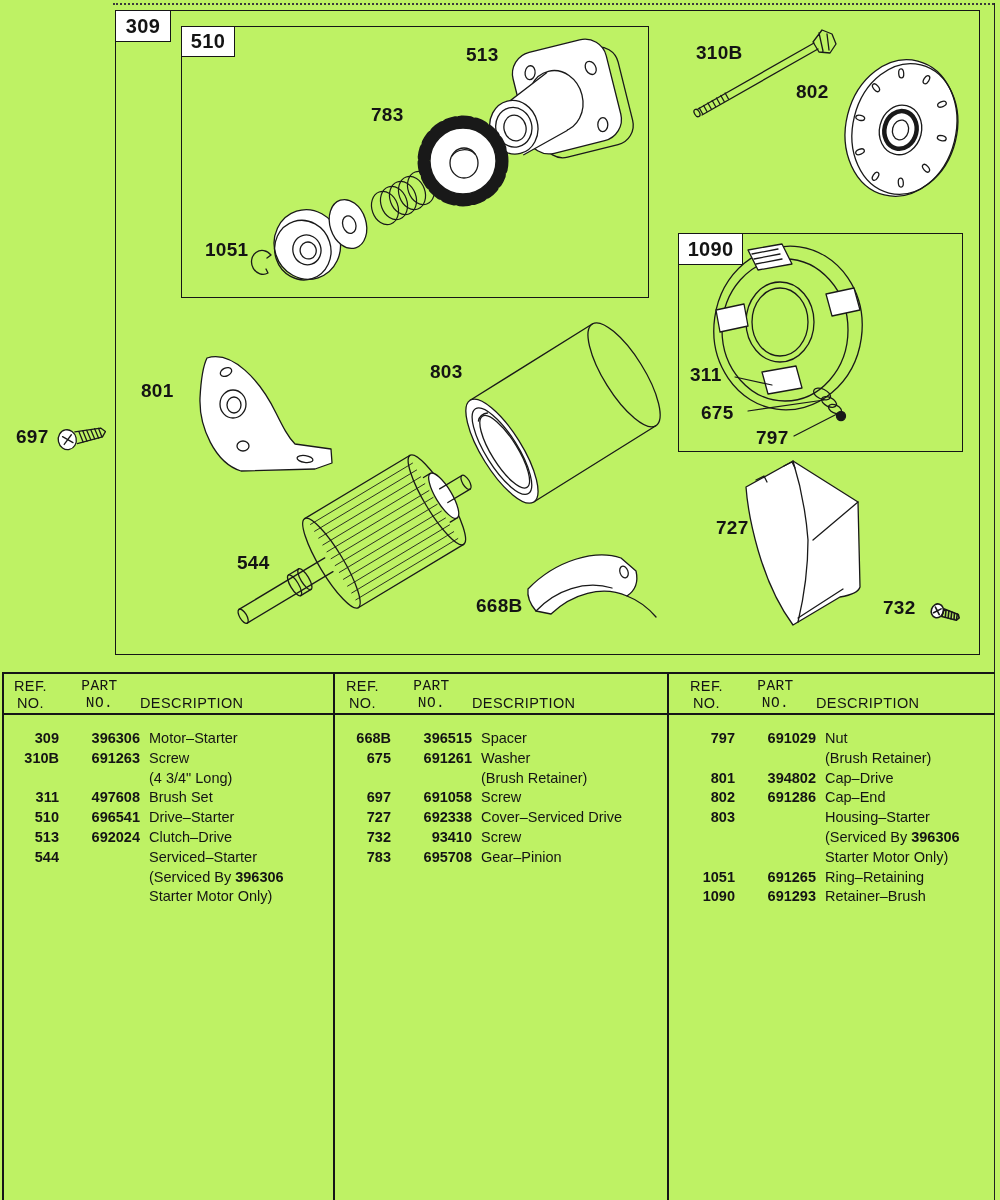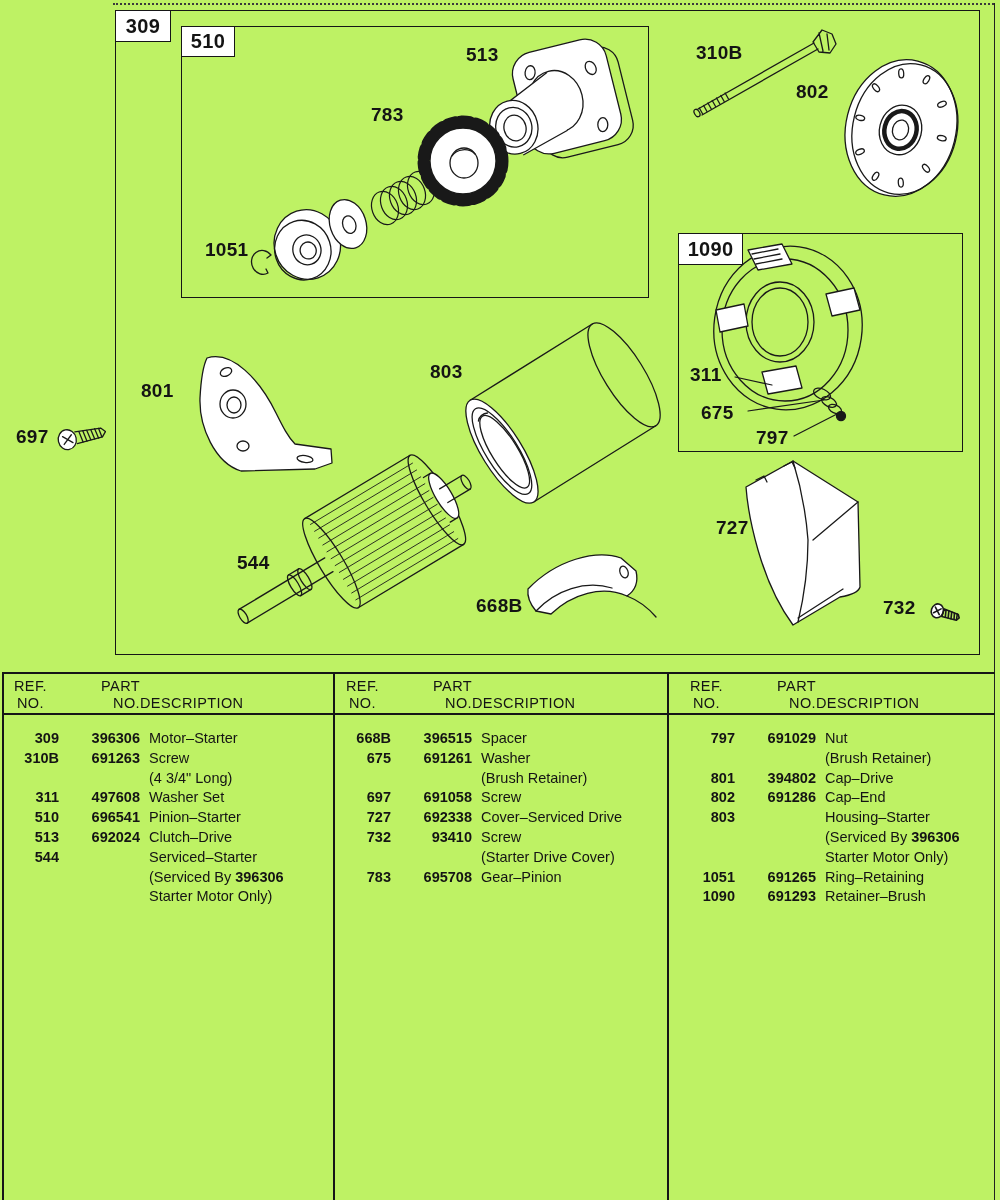--- a/index.html
+++ b/index.html
@@ -12,21 +12,21 @@
   .callout{position:absolute;font-weight:bold;font-size:19px;letter-spacing:.3px;white-space:nowrap;}
   svg{position:absolute;left:0;top:0;}
   .topdotted{position:absolute;left:113px;top:3px;width:881px;border-top:2px dotted #3a3a3a;}
   .pageedge{position:absolute;left:994px;top:3px;height:1197px;border-left:1.8px solid #202020;}
   
   .tchrome{position:absolute;background:#161616;}
   .pcol{position:absolute;top:672px;height:528px;font-size:14.5px;border-radius:18px;}
   .phead{position:absolute;left:0;top:6px;right:0;letter-spacing:.4px;}
   .hline{display:flex;height:17px;line-height:17px;}
   .href_{width:57px;text-align:center;}
-  .hpart{width:81px;text-align:right;}
+  .hpart{width:81px;text-align:center;font-family:Liberation Mono, monospace;}
   .hdesc{flex:1;text-align:left;}
   .prows{position:absolute;left:0;top:57px;right:0;}
   .tline{display:flex;height:19.8px;line-height:19.8px;white-space:nowrap;}
   .tref{width:57px;text-align:right;font-weight:bold;}
   .tpart{width:81px;text-align:right;font-weight:bold;}
   .tdesc{flex:1;padding-left:9px;}
   .tdesc b{font-weight:bold;}
   .c3 .tline{padding-left:10px;}
   .c3 .phead{padding-left:10px;}
 </style>
@@ -258,26 +258,26 @@
           <span class="tdesc">Screw</span>
         </div>
         <div class="tline">
           <span class="tref"></span>
           <span class="tpart"></span>
           <span class="tdesc">(4 3/4" Long)</span>
         </div>
         <div class="tline">
           <span class="tref">311</span>
           <span class="tpart">497608</span>
-          <span class="tdesc">Washer Set</span>
+          <span class="tdesc">Brush Set</span>
         </div>
         <div class="tline">
           <span class="tref">510</span>
           <span class="tpart">696541</span>
-          <span class="tdesc">Pinion–Starter</span>
+          <span class="tdesc">Drive–Starter</span>
         </div>
         <div class="tline">
           <span class="tref">513</span>
           <span class="tpart">692024</span>
           <span class="tdesc">Clutch–Drive</span>
         </div>
         <div class="tline">
           <span class="tref">544</span>
           <span class="tpart"></span>
           <span class="tdesc">Serviced–Starter</span>
@@ -333,25 +333,20 @@
           <span class="tref">727</span>
           <span class="tpart">692338</span>
           <span class="tdesc">Cover–Serviced Drive</span>
         </div>
         <div class="tline">
           <span class="tref">732</span>
           <span class="tpart">93410</span>
           <span class="tdesc">Screw</span>
         </div>
         <div class="tline">
-          <span class="tref"></span>
-          <span class="tpart"></span>
-          <span class="tdesc">(Starter Drive Cover)</span>
-        </div>
-        <div class="tline">
           <span class="tref">783</span>
           <span class="tpart">695708</span>
           <span class="tdesc">Gear–Pinion</span>
         </div>
       </div>
   </div>
 
   <div class="pcol c3" style="left:668px;width:327px;">
     <div class="phead">
       <div class="hline">

